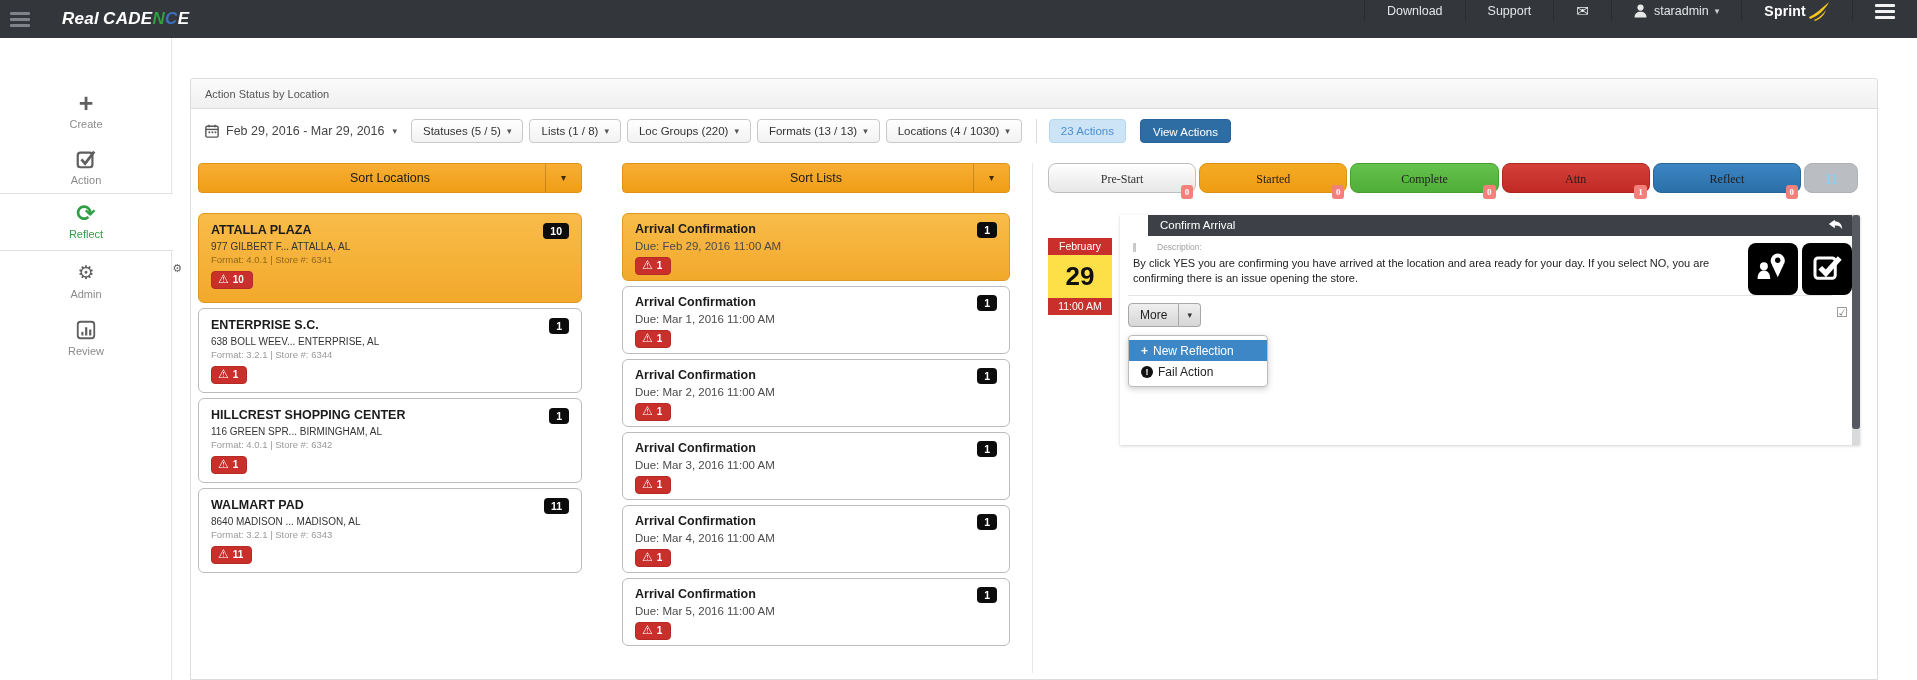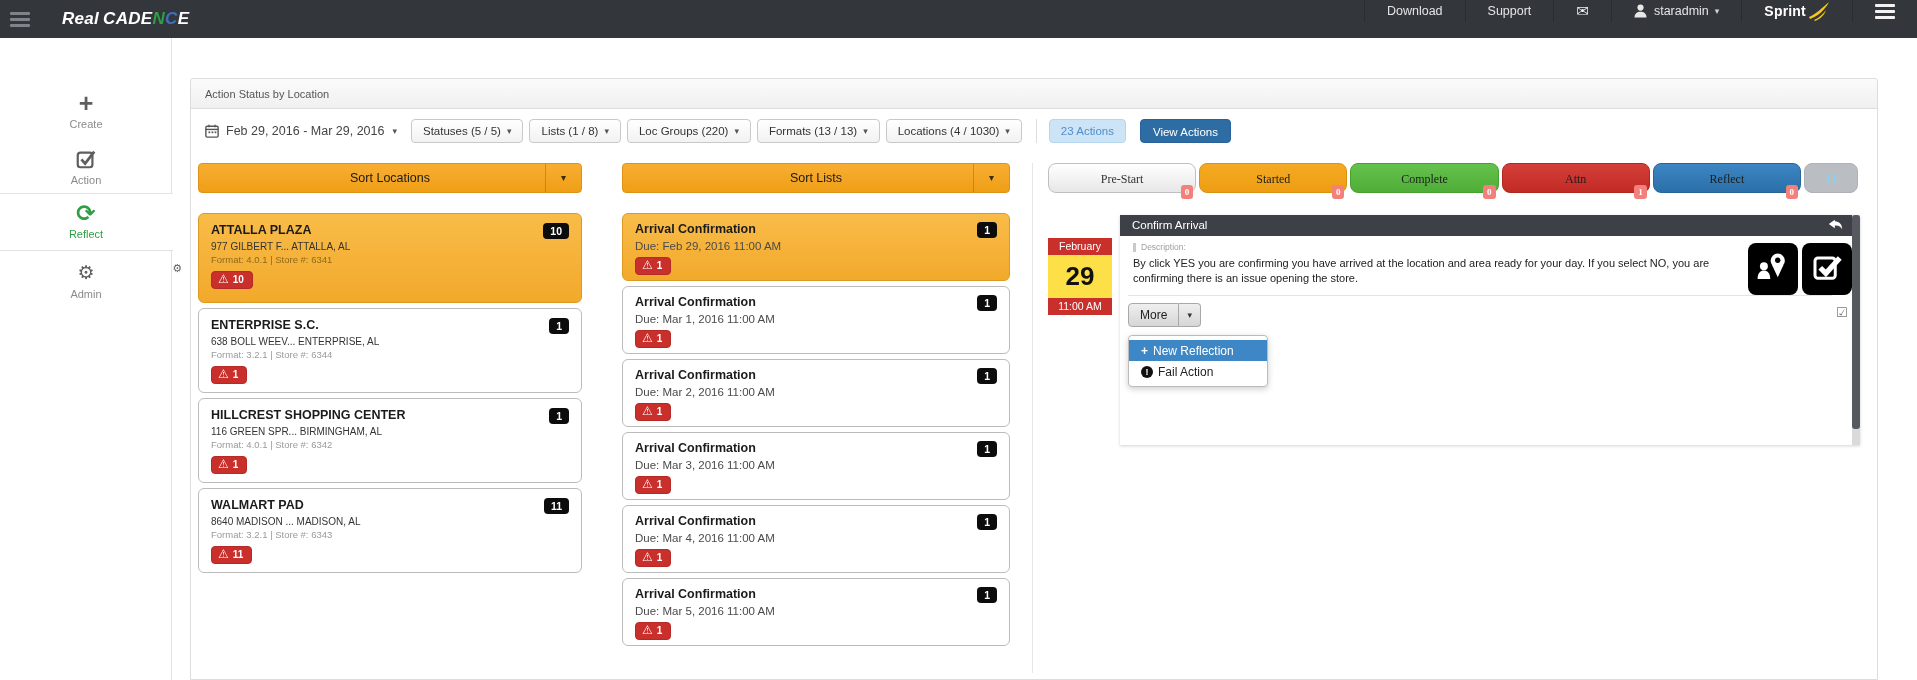--- a/index.html
+++ b/index.html
@@ -88,23 +88,23 @@
   .tab-reflect { background:linear-gradient(#3d86c4,#2a6fa8); border:1px solid #26659a; }
   .tab-badge { position:absolute; right:2px; bottom:-7px; background:#f4807b; color:#fff; font-size:9px; font-weight:700; line-height:10px; padding:2px 4px; border-radius:3px; }
   .tab-overflow { flex:0 0 54px; background:#babec2; border:1px solid #aeb2b6; color:#8ecdec; font-size:15px; font-weight:700; cursor:pointer; }
 
   
   .date-block { position:absolute; left:1048px; top:238px; width:64px; }
   .date-month,.date-time { background:#c9302c; color:#fff; font-size:10.5px; text-align:center; height:17px; line-height:17px; }
   .date-day { background:#fde047; color:#111; font-size:26px; font-weight:700; text-align:center; height:43px; line-height:43px; }
 
   .confirm-panel { position:absolute; left:1120px; top:215px; width:740px; height:230px; background:#fff; box-shadow:0 1px 3px rgba(0,0,0,.18); }
-  .cp-head { position:relative; height:21px; line-height:21px; background:#3d4046; color:#fff; font-size:11.5px; padding-left:12px; }
+  .cp-head { position:relative; height:21px; line-height:21px; background:#3d4046; color:#fff; font-size:11.5px; padding-left:12px;margin-left:28px; }
   .cp-reply { position:absolute; right:16px; top:2px; cursor:pointer; display:inline-flex; }
-  .cp-desc-label { position:absolute; left:13px; top:28px; font-size:8.5px; color:#a0a0a0; border-left:3px solid #c9c9c9; padding-left:5px; line-height:9px; }
+  .cp-desc-label { position:absolute; left:13px; top:28px; font-size:8.5px; color:#a0a0a0; border-left:3px solid #c9c9c9; padding-left:21px; line-height:9px; }
   .cp-desc { position:absolute; left:13px; top:41px; width:600px; font-size:11px; line-height:15px; color:#222; }
   .cp-tile { position:absolute; top:28px; width:50px; height:52px; background:#000; border-radius:8px; display:flex; align-items:center; justify-content:center; cursor:pointer; }
   .cp-tile.pin { left:628px; } .cp-tile.chk { left:682px; }
   .cp-divider { position:absolute; left:8px; top:80px; width:704px; border-top:1px solid #e4e4e4; }
   .more-group { position:absolute; left:8px; top:88px; display:flex; }
   .more-btn { height:24px; line-height:22px; padding:0 11px; background:linear-gradient(#efefef,#d6d6d6); border:1px solid #a8a8a8; border-radius:4px 0 0 4px; font-size:12px; color:#222; cursor:pointer; }
   .more-caret { width:22px; height:24px; line-height:22px; text-align:center; background:linear-gradient(#efefef,#d6d6d6); border:1px solid #a8a8a8; border-left:none; border-radius:0 4px 4px 0; font-size:9px; color:#333; cursor:pointer; }
   .mini-check { position:absolute; left:716px; top:90px; font-size:13px; color:#7a7a7a; cursor:pointer; }
   .cp-scroll-track { position:absolute; right:0; top:0; width:8px; height:230px; background:#d9dadc; }
   .cp-scroll-thumb { position:absolute; right:0; top:0; width:8px; height:214px; background:#56595f; border-radius:3px; cursor:pointer; }
@@ -178,20 +178,29 @@
     </div>
     <div class="side-active">
       <div class="side-item" style="top:8px">
         <span class="ico" style="color:#2f9e44;font-size:23px;font-weight:700">⟳</span>
         <span class="lbl">Reflect</span>
       </div>
     </div>
     <div class="side-item" style="top:224px">
       <span class="ico gear-glyph"><span>⚙</span><span class="gear-small">⚙</span></span>
       <span class="lbl">Admin</span>
+    </div>
+    <div class="side-item" style="top:281px">
+      <span class="ico"><svg width="22" height="22" viewBox="0 0 24 24">
+            <rect x="3" y="3" width="18" height="18" rx="3" fill="none" stroke="#5f5f5f" stroke-width="2"></rect>
+            <rect x="7" y="14" width="2.2" height="4" fill="#5f5f5f"></rect>
+            <rect x="11" y="9" width="2.4" height="9" fill="#5f5f5f"></rect>
+            <rect x="15.4" y="11.5" width="2.4" height="6.5" fill="#5f5f5f"></rect>
+          </svg></span>
+      <span class="lbl">Review</span>
     </div>
   </div>
 
   <div class="panel">
     <div class="panel-head">Action Status by Location</div>
 
     <div class="filters">
       <div class="date-picker">
         <span class="cal-ico">
             <svg width="14" height="14" viewBox="0 0 16 16">

